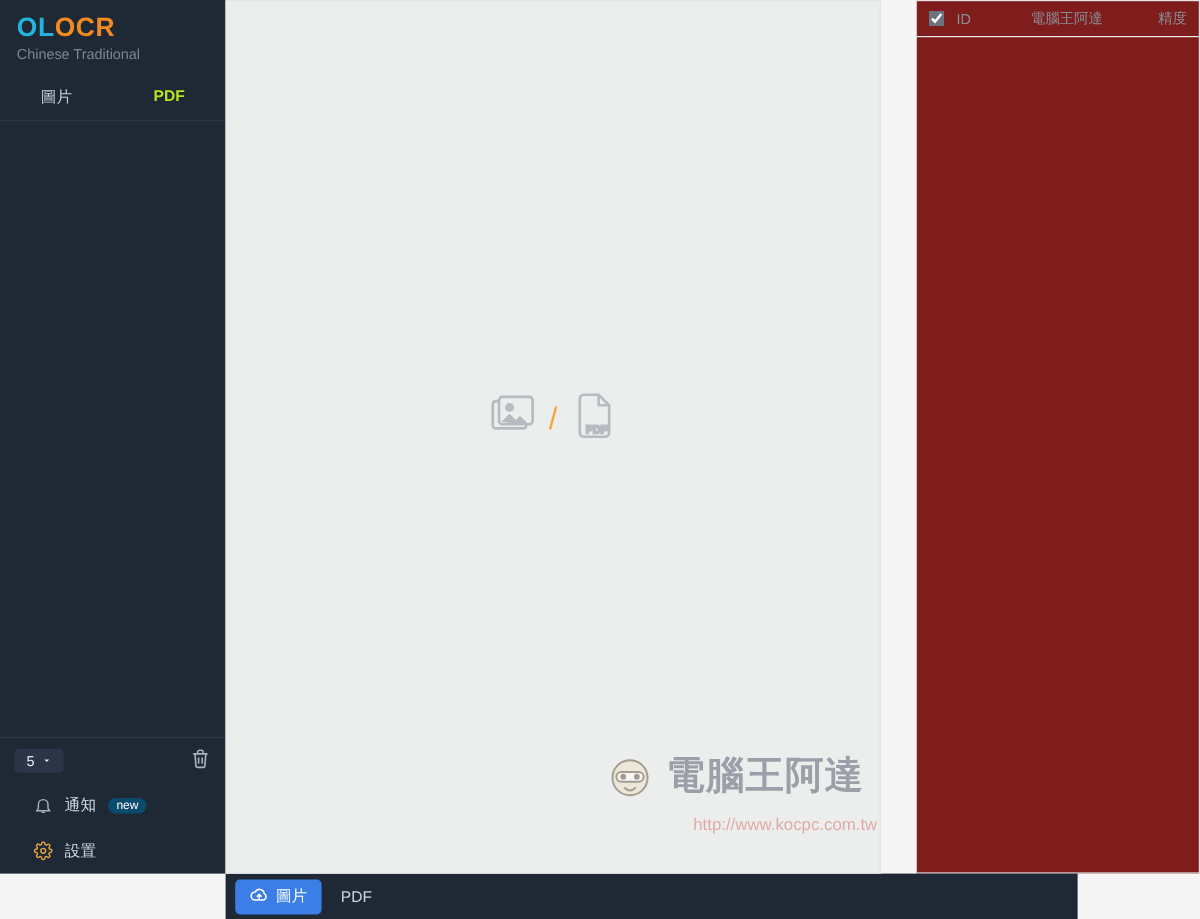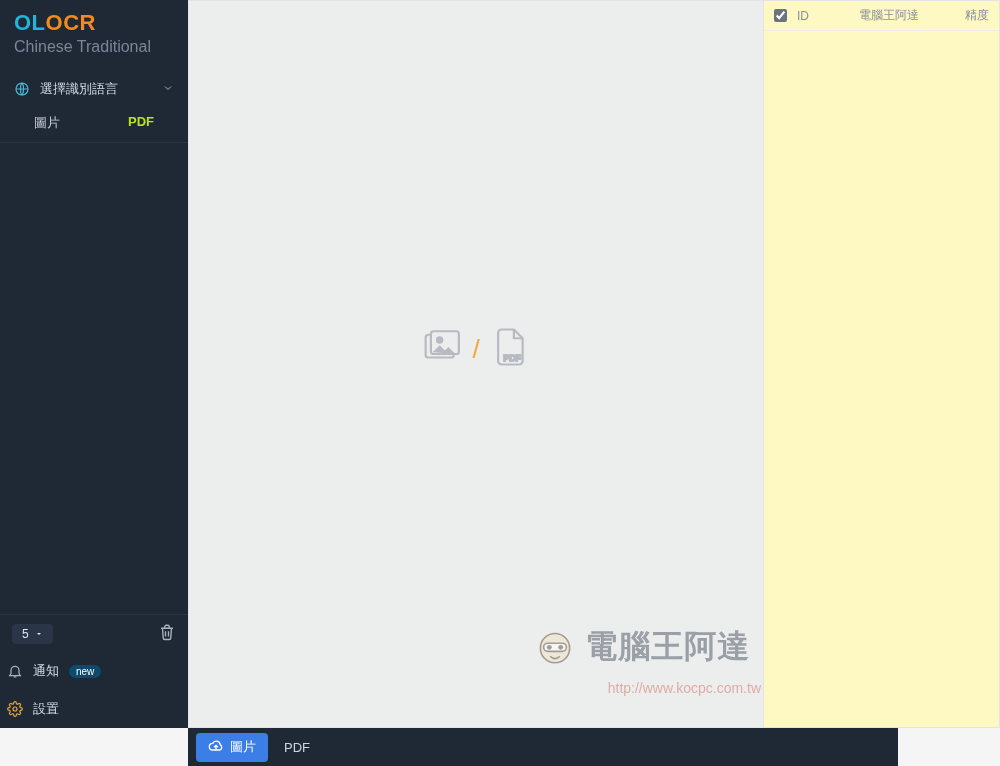--- a/index.html
+++ b/index.html
@@ -13,21 +13,21 @@
   
   .sidebar {
     width: 188px; background: #1f2936; color: #c7ced8;
     display: flex; flex-direction: column;
     font-size: 13px;
   }
   .brand { padding: 10px 14px 8px 14px; }
   .brand .logo { font-size: 22px; font-weight: 700; letter-spacing: .5px; }
   .brand .logo .o1 { color: #22b5db; text-align: center; }
   .brand .logo .rest { color: #f48a1d; }
-  .brand .lang { color: #7b8596; font-size: 16px; margin-top: 2px; }
+  .brand .lang { color: #7b8596; font-size: 12px; margin-top: 2px; }
   .nav { padding: 6px 0; }
   .nav-item {
     display: flex; align-items: center; gap: 10px;
     padding: 10px 14px; cursor: pointer; color: #d5dbe4;
   }
   .nav-item .chev { margin-left: auto; color: #aab2c0; }
   .hist-tabs {
     display: flex; justify-content: space-around;
     padding: 6px 0 10px 0; border-bottom: 1px solid #2a3547;
     font-size: 13px;
@@ -40,42 +40,42 @@
     border-top: 1px solid #2a3547;
   }
   .page-sel {
     background: #2a3547; border-radius: 4px; padding: 3px 10px;
     display: inline-flex; align-items: center; gap: 6px; font-size: 12px;
     color: #e3e8ef; cursor: pointer;
   }
   .trash { margin-left: auto; color: #aab2c0; cursor: pointer; }
   .foot-item {
     display: flex; align-items: center; gap: 10px;
-    padding: 10px 7px; cursor: pointer; color: #d5dbe4;
+    padding: 10px 28px; cursor: pointer; color: #d5dbe4;
   }
   .foot-item .badge {
     background: #0c4a6e; color: #fff; font-size: 10px;
     padding: 1px 7px; border-radius: 9px;
   }
   .icon { width: 16px; height: 16px; display: inline-block; flex-shrink: 0; }
   
   .canvas {
     flex: 1; position: relative; background: #eceded;
     border: 1px solid #e3e4e6; margin: 0;
   }
   .drop-hint {
     position: absolute; top: 48%; left: 50%; transform: translate(-50%,-50%);
     display: flex; align-items: center; gap: 10px; color: #b7bbc1;
   }
   .drop-hint .slash { color: #f7a63a; font-size: 26px; }
   .drop-hint svg { width: 42px; height: 42px; }
   .pdf-lbl { font-size: 10px; fill: #b7bbc1; }
   
   .results {
-    width: 236px; background: #fef9c3; border: 1px solid #e3e4e6; border-left: none;
+    width: 236px; background: #7f1d1d; border: 1px solid #e3e4e6; border-left: none; margin-left: 30px;
   }
   .results-hdr {
     display: flex; align-items: center; padding: 6px 10px;
     font-size: 12px; color: #8a8f97; border-bottom: 1px solid #ebedef;
   }
   .results-hdr .chk { margin-right: 10px; accent-color: #6b7280; }
   .results-hdr .col-id { width: 40px; }
   .results-hdr .col-txt { flex: 1; text-align: center; }
   .results-hdr .col-acc { width: 48px; text-align: right; }
   
@@ -104,34 +104,20 @@
 
   <aside class="sidebar">
     <div class="brand">
       <div class="logo">
         <span class="o1">OL</span><span class="rest">OCR</span>
       </div>
       <div class="lang">Chinese Traditional</div>
     </div>
 
     <div class="nav">
-      <div class="nav-item">
-        <span class="icon">
-          <svg viewBox="0 0 24 24" fill="none" stroke="#49b6d6" stroke-width="1.8">
-            <circle cx="12" cy="12" r="9"></circle>
-              <path d="M3 12h18M12 3c3 3 3 15 0 18M12 3c-3 3-3 15 0 18"></path>
-          </svg>
-        </span>
-        <span>選擇識別語言</span>
-        <span class="chev">
-          <svg width="12" height="12" viewBox="0 0 24 24" fill="none" stroke="currentColor" stroke-width="2">
-              <path d="M6 9l6 6 6-6"></path>
-            </svg>
-        </span>
-      </div>
 
 
       <div class="hist-tabs">
         <span>圖片</span>
         <span class="active">PDF</span>
       </div>
     </div>
 
     <div class="spacer"></div>
 

